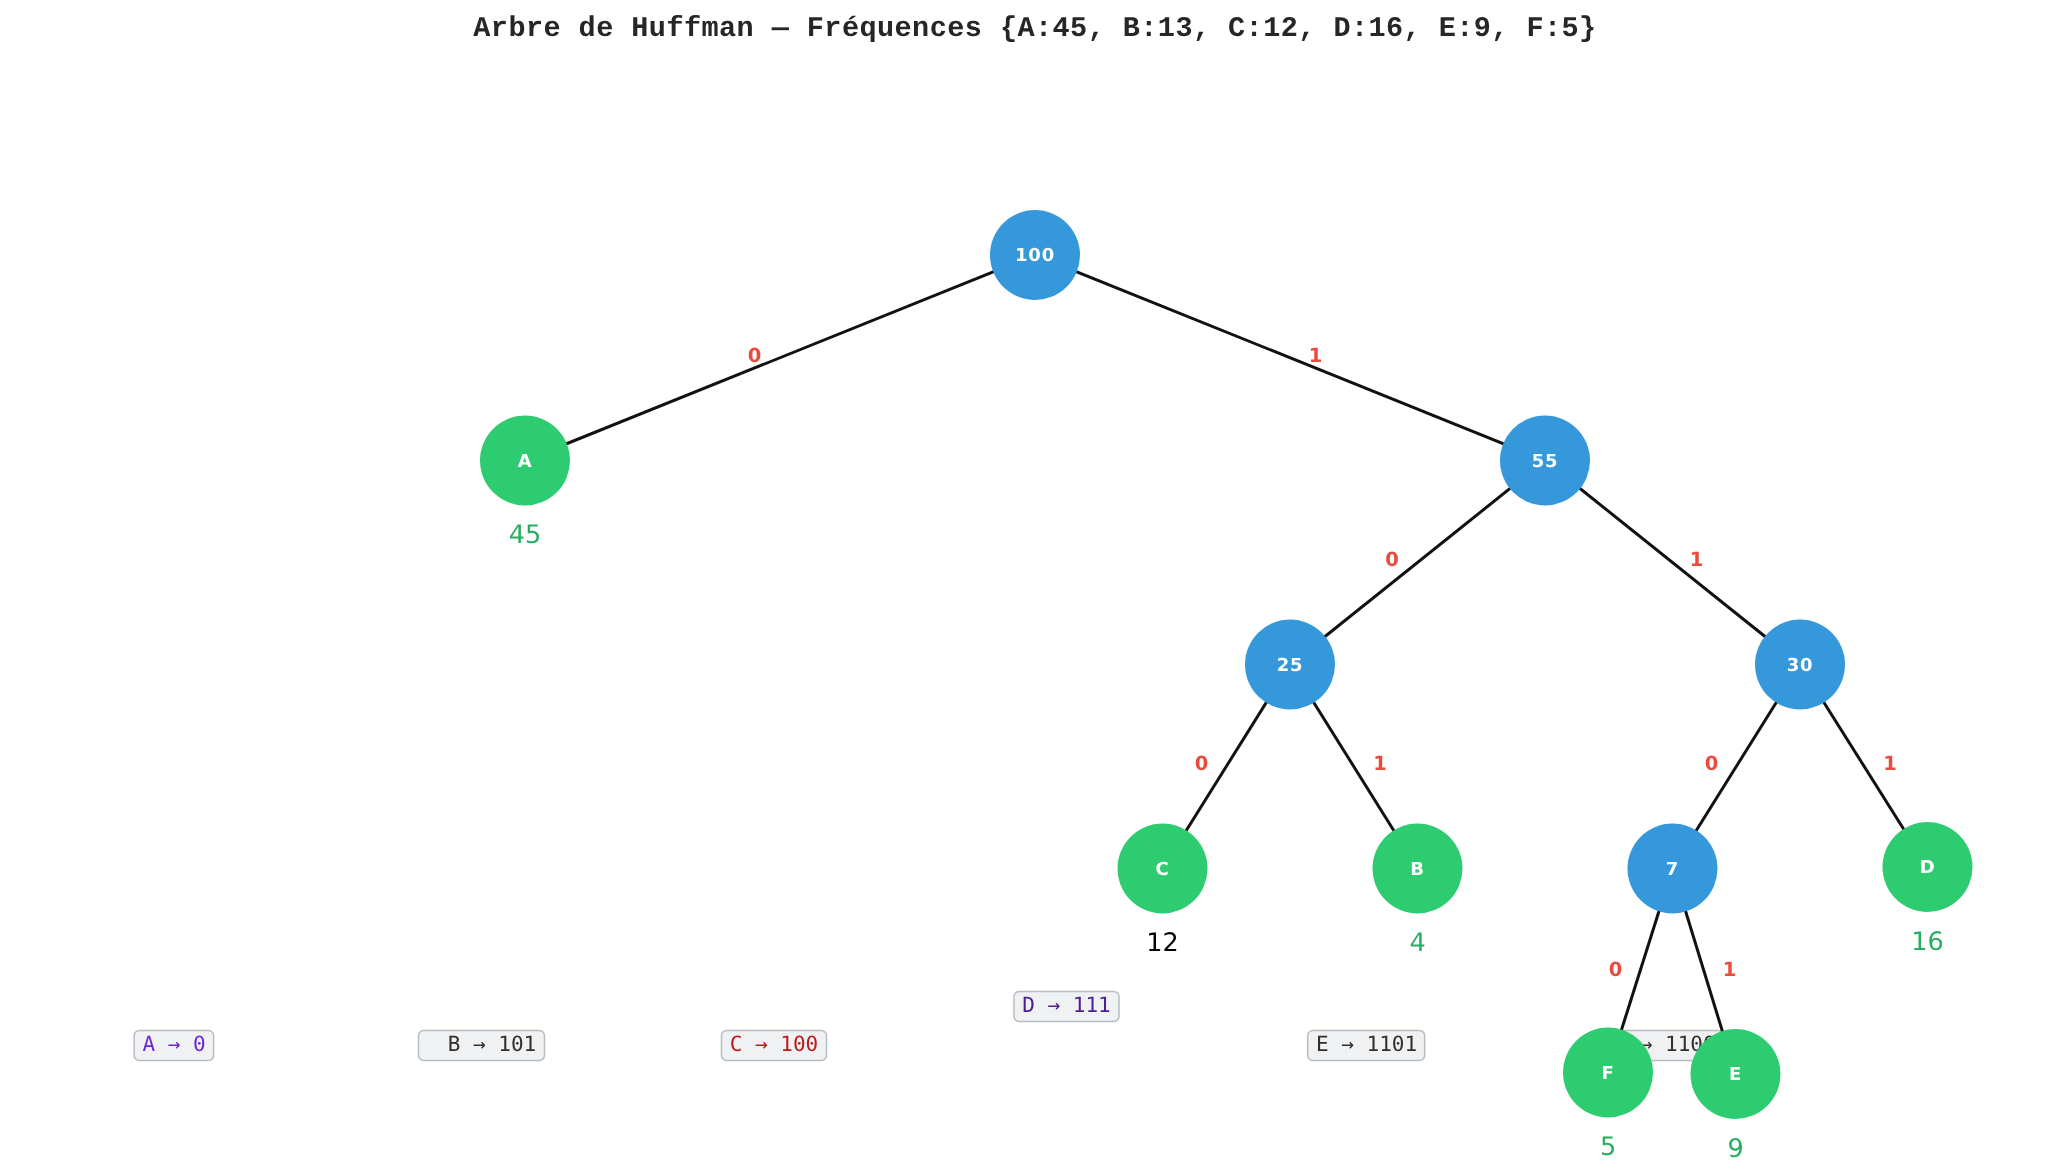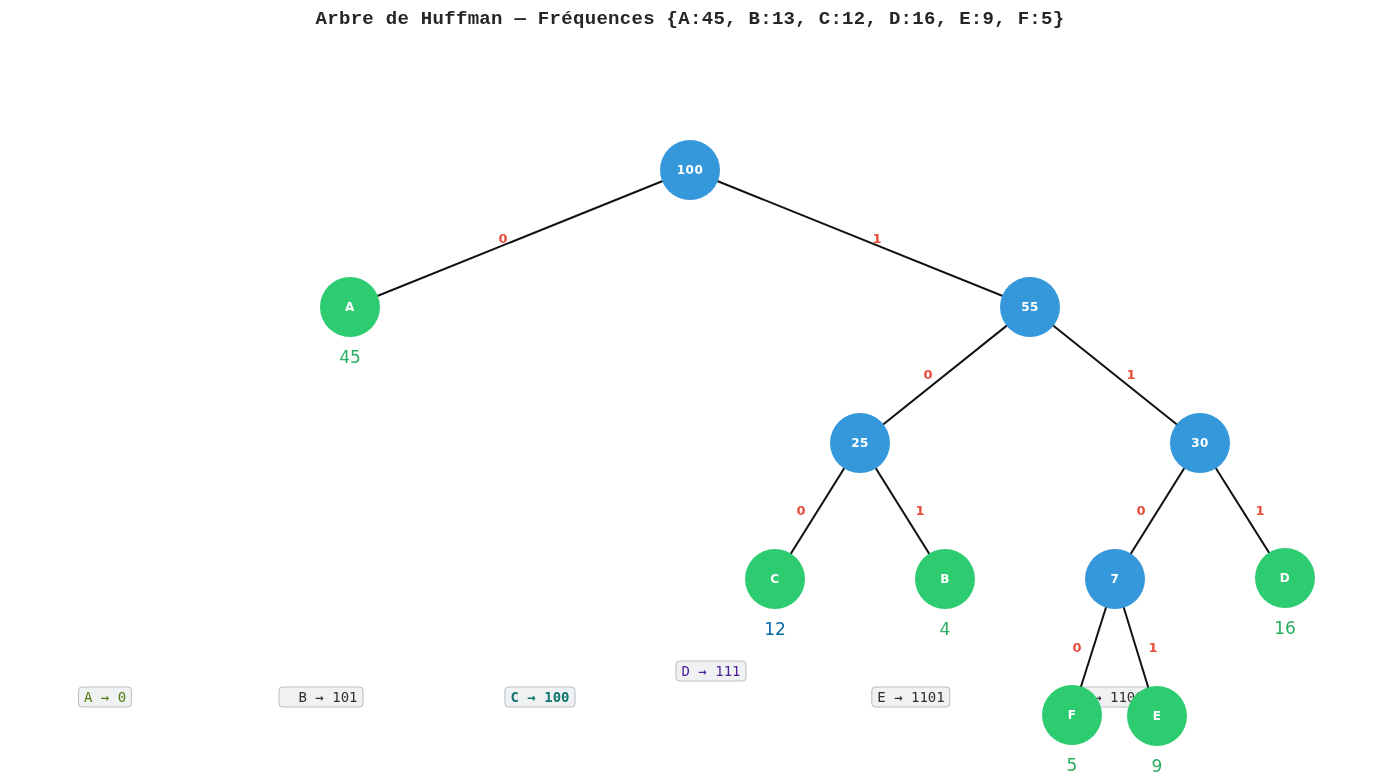--- a/index.html
+++ b/index.html
@@ -66,23 +66,23 @@
     white-space: pre;
   }
 </style>
 </head>
 <body>
 
 <div id="stage">
   <div class="title" style="color: rgb(38, 38, 38);">Arbre de Huffman — Fréquences {A:45, B:13, C:12, D:16, E:9, F:5}</div>
 
   <div class="codes-layer">
-      <div class="code-box" style="left: 105px; top: 697px; background: rgb(240, 241, 242); border: 1px solid rgb(182, 189, 194); color: #4d7c0f;">A → 0</div>
+      <div class="code-box" style="left: 116px; top: 697px; background: rgb(240, 241, 242); border: 1px solid rgb(182, 189, 194); color: #6d28d9;">A → 0</div>
       <div class="code-box" style="left: 321px; top: 697px; background: rgb(240, 241, 242); border: 1px solid rgb(182, 189, 194); color: rgb(47, 47, 47); padding-left: 19px;">B → 101</div>
-      <div class="code-box" style="left: 540px; top: 697px; background: rgb(240, 241, 242); border: 1px solid rgb(182, 189, 194); color: #0f766e; font-weight: bold;">C → 100</div>
+      <div class="code-box" style="left: 516px; top: 697px; background: rgb(240, 241, 242); border: 1px solid rgb(182, 189, 194); color: #b91c1c;">C → 100</div>
       <div class="code-box" style="left: 711px; top: 671px; background: rgb(240, 241, 242); border: 1px solid rgb(182, 189, 194); color: #4c1d95;">D → 111</div>
       <div class="code-box" style="left: 911px; top: 697px; background: rgb(240, 241, 242); border: 1px solid rgb(182, 189, 194); color: rgb(47, 47, 47);">E → 1101</div>
       <div class="code-box" style="left: 1110px; top: 697px; background: rgb(240, 241, 242); border: 1px solid rgb(182, 189, 194); color: rgb(47, 47, 47);">F → 1100</div>
     </div>
   <svg class="edges-svg" width="1380" height="781">
       <line x1="690" y1="170" x2="350" y2="307" stroke="#111111" stroke-width="2"></line>
       <line x1="690" y1="170" x2="1030" y2="307" stroke="#111111" stroke-width="2"></line>
       <line x1="1030" y1="307" x2="860" y2="443" stroke="#111111" stroke-width="2"></line>
       <line x1="1030" y1="307" x2="1200" y2="443" stroke="#111111" stroke-width="2"></line>
       <line x1="860" y1="443" x2="775" y2="579" stroke="#111111" stroke-width="2"></line>
@@ -105,21 +105,21 @@
       <span class="edge-label" style="left: 1153px; top: 647px; color: rgb(231, 76, 60);">1</span>
     </div>
   <div class="nodes-layer">
       <div class="node" style="left: 660px; top: 140px; background: rgb(52, 152, 219); color: rgb(255, 255, 255);">100</div>
       <div class="node" style="left: 320px; top: 277px; background: rgb(46, 204, 113); color: rgb(255, 255, 255);">A</div>
       <span class="freq-label" style="left: 350px; top: 357px; color: rgb(39, 174, 96);">45</span>
       <div class="node" style="left: 1000px; top: 277px; background: rgb(52, 152, 219); color: rgb(255, 255, 255);">55</div>
       <div class="node" style="left: 830px; top: 413px; background: rgb(52, 152, 219); color: rgb(255, 255, 255);">25</div>
       <div class="node" style="left: 1170px; top: 413px; background: rgb(52, 152, 219); color: rgb(255, 255, 255);">30</div>
       <div class="node" style="left: 745px; top: 549px; background: rgb(46, 204, 113); color: rgb(255, 255, 255);">C</div>
-      <span class="freq-label" style="left: 775px; top: 629px; color: #0369a1; text-align: right;">12</span>
+      <span class="freq-label" style="left: 775px; top: 629px; color: #000000; text-align: right;">12</span>
       <div class="node" style="left: 915px; top: 549px; background: rgb(46, 204, 113); color: rgb(255, 255, 255);">B</div>
       <span class="freq-label" style="left: 945px; top: 629px; color: rgb(39, 174, 96);">4</span>
       <div class="node" style="left: 1085px; top: 549px; background: rgb(52, 152, 219); color: rgb(255, 255, 255);">7</div>
       <div class="node" style="left: 1255px; top: 548px; background: rgb(46, 204, 113); color: rgb(255, 255, 255);">D</div>
       <span class="freq-label" style="left: 1285px; top: 628px; color: rgb(39, 174, 96);">16</span>
       <div class="node" style="left: 1042px; top: 685px; background: rgb(46, 204, 113); color: rgb(255, 255, 255);">F</div>
       <span class="freq-label" style="left: 1072px; top: 765px; color: rgb(39, 174, 96);">5</span>
       <div class="node" style="left: 1127px; top: 686px; background: rgb(46, 204, 113); color: rgb(255, 255, 255);">E</div>
       <span class="freq-label" style="left: 1157px; top: 766px; color: rgb(39, 174, 96);">9</span>
     </div>

